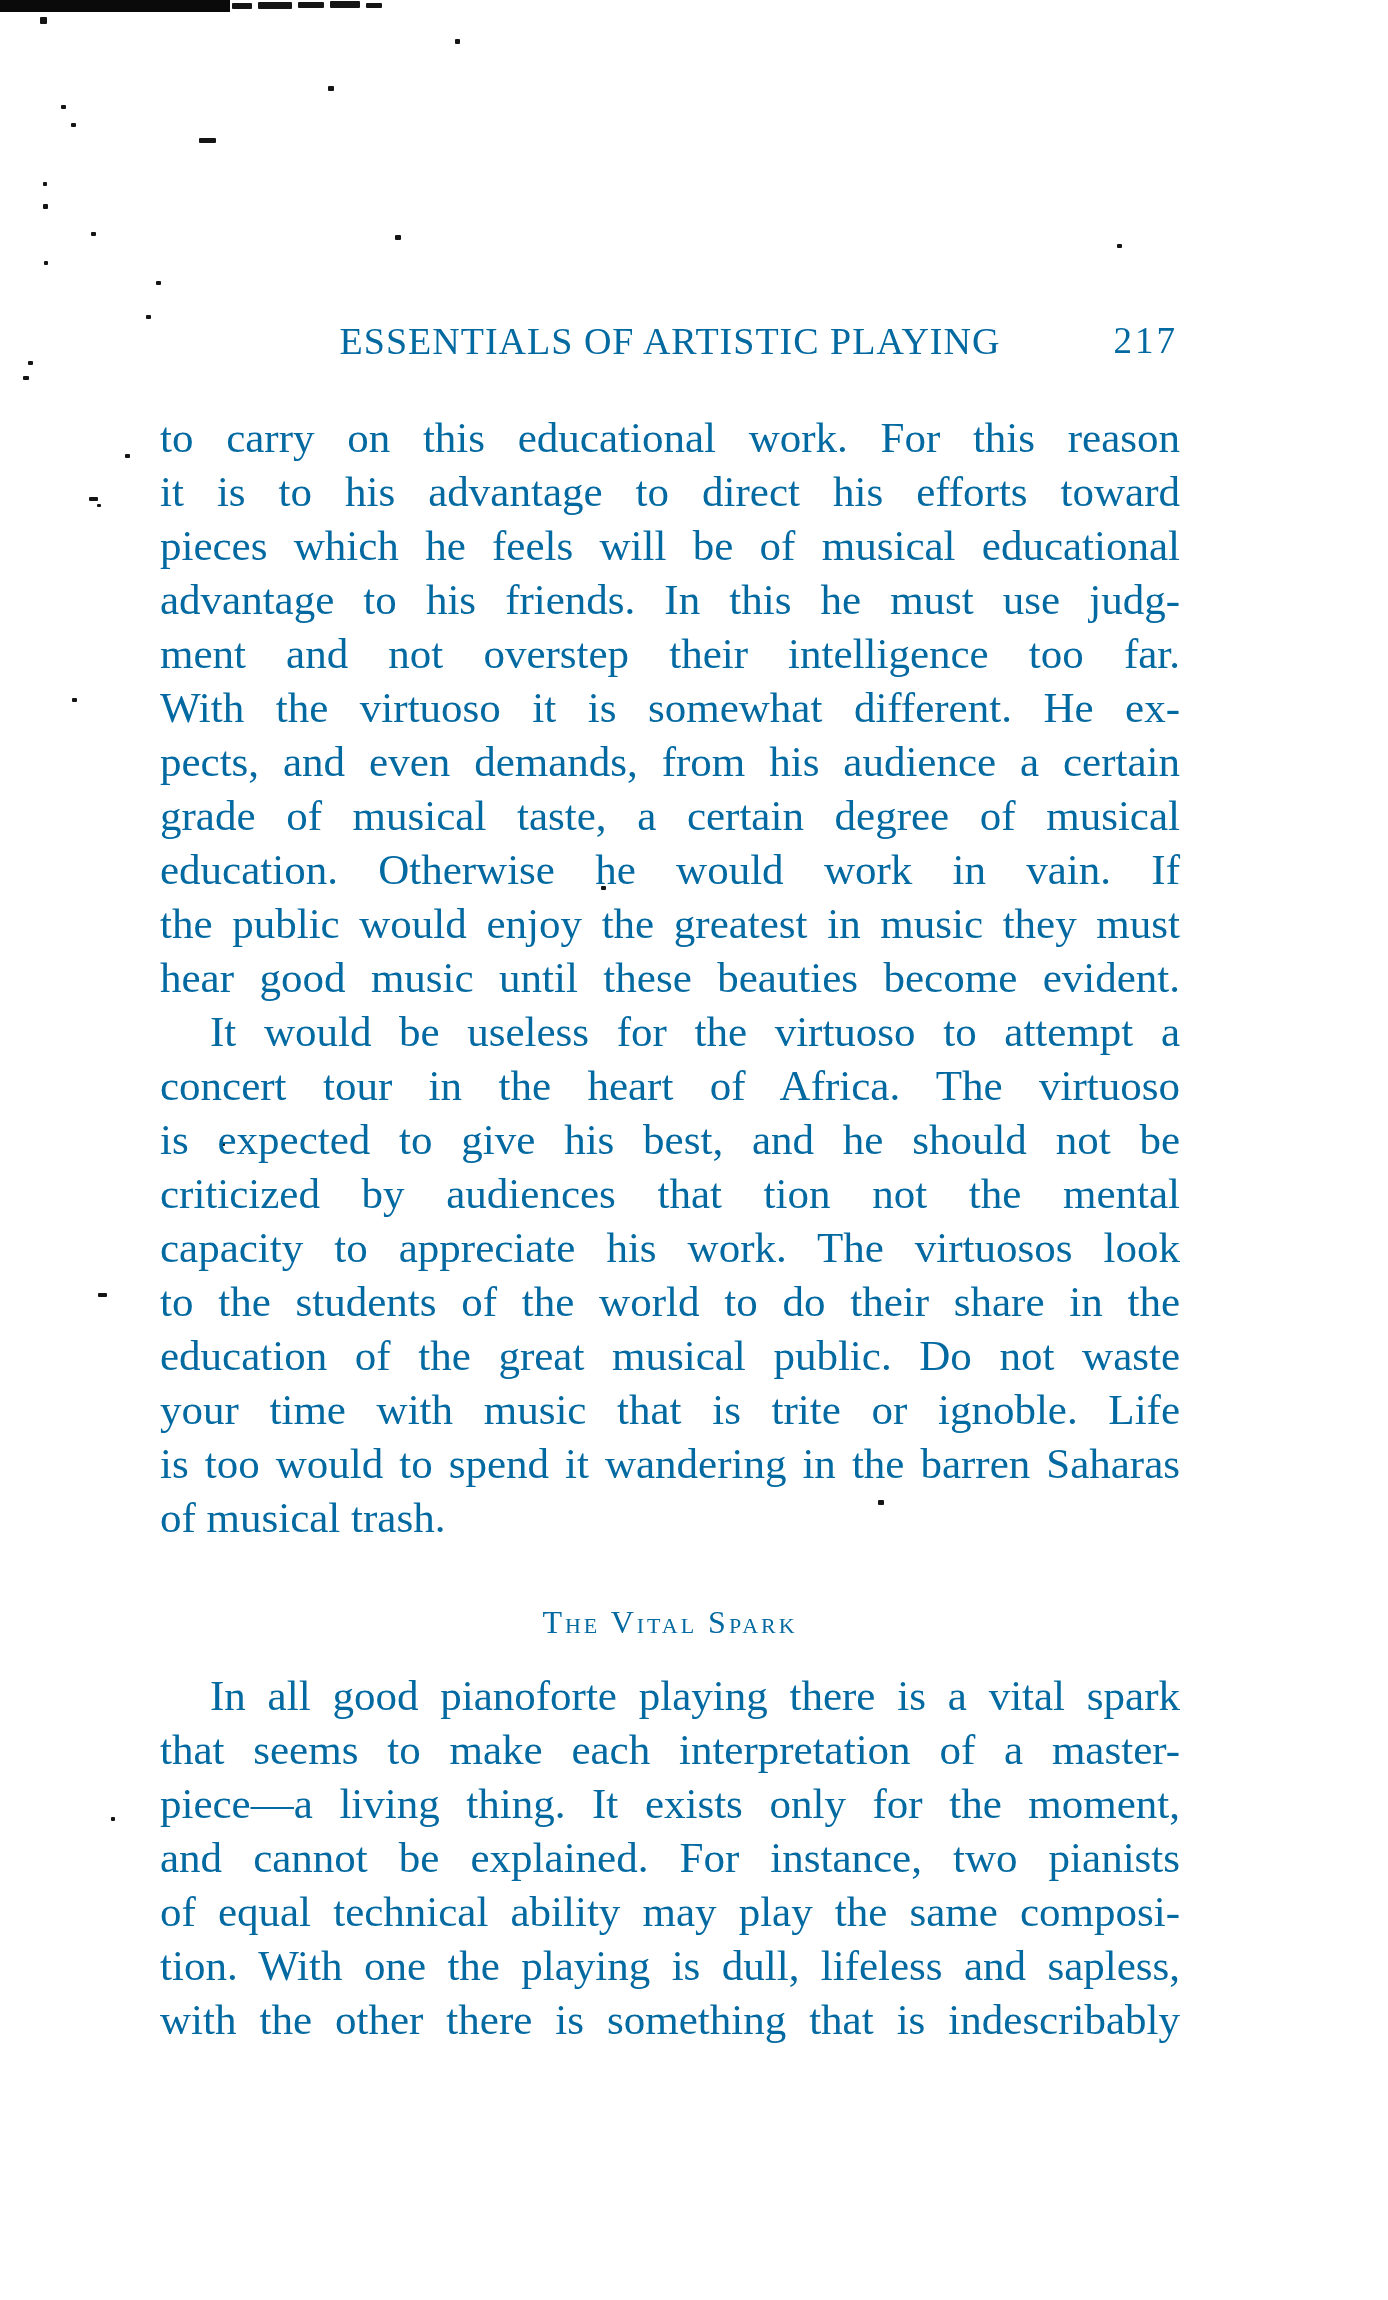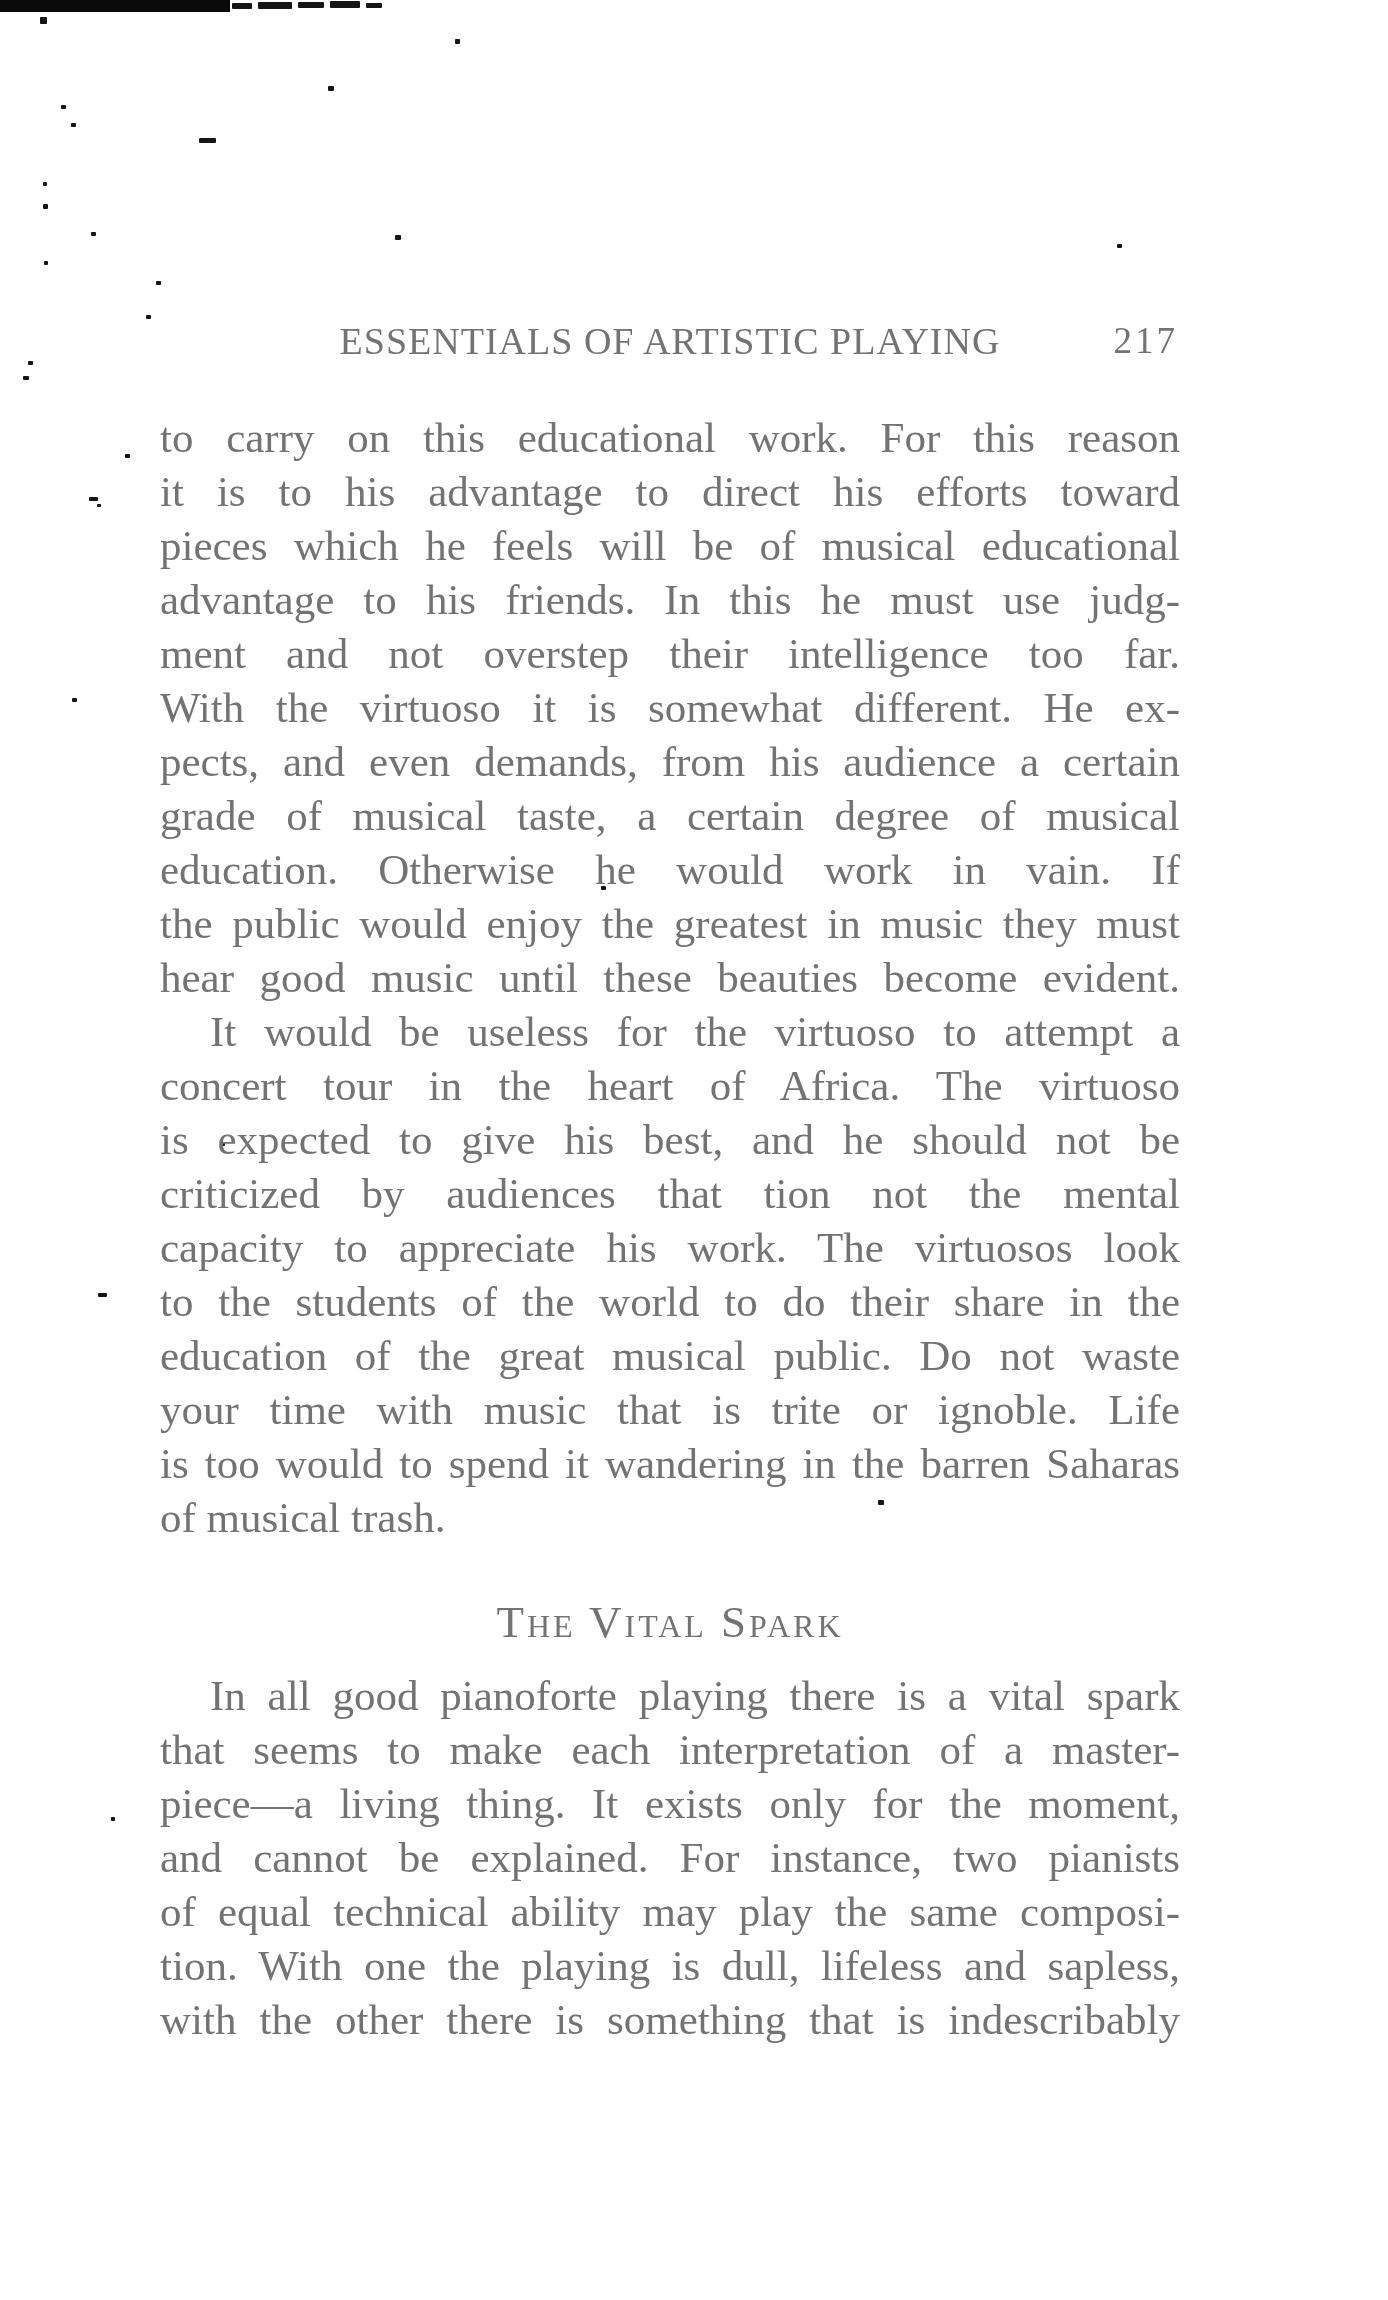--- a/index.html
+++ b/index.html
@@ -1,21 +1,21 @@
 <!DOCTYPE html>
 <html><head>
 <meta charset="utf-8">
 <style>
   html, body { margin: 0; padding: 0; background: #e8e8e8; }
   .page {
     position: relative;
     width: 1388px;
     height: 2300px;
     background: #ffffff;
-    color: #737373;
+    color: #0369a1;
     font-family: "Liberation Serif", "DejaVu Serif", serif;
     overflow: hidden;
     margin: 0 auto;
   }
 
   
   .artifact { position: absolute; background: #0a0a0a; }
   .topbar { left: 0; top: 0; width: 230px; height: 12px; }
   .sp { position: absolute; background: #151515; display: block; border-radius: 1px; }
 
@@ -50,21 +50,21 @@
   .para.end-left .line:last-child {
     text-align: left;
     text-align-last: left;
   }
   .para.indent .line:first-child { padding-left: 50px; }
 
   .section-heading {
     margin: 50px 0 20px 0;
     text-align: center;
     font-variant: small-caps;
-    font-size: 45px;
+    font-size: 32px;
     line-height: 54px;
     letter-spacing: 3px;
     font-weight: normal;
   }
 </style>
 </head>
 <body>
 
 <div class="page">
 

